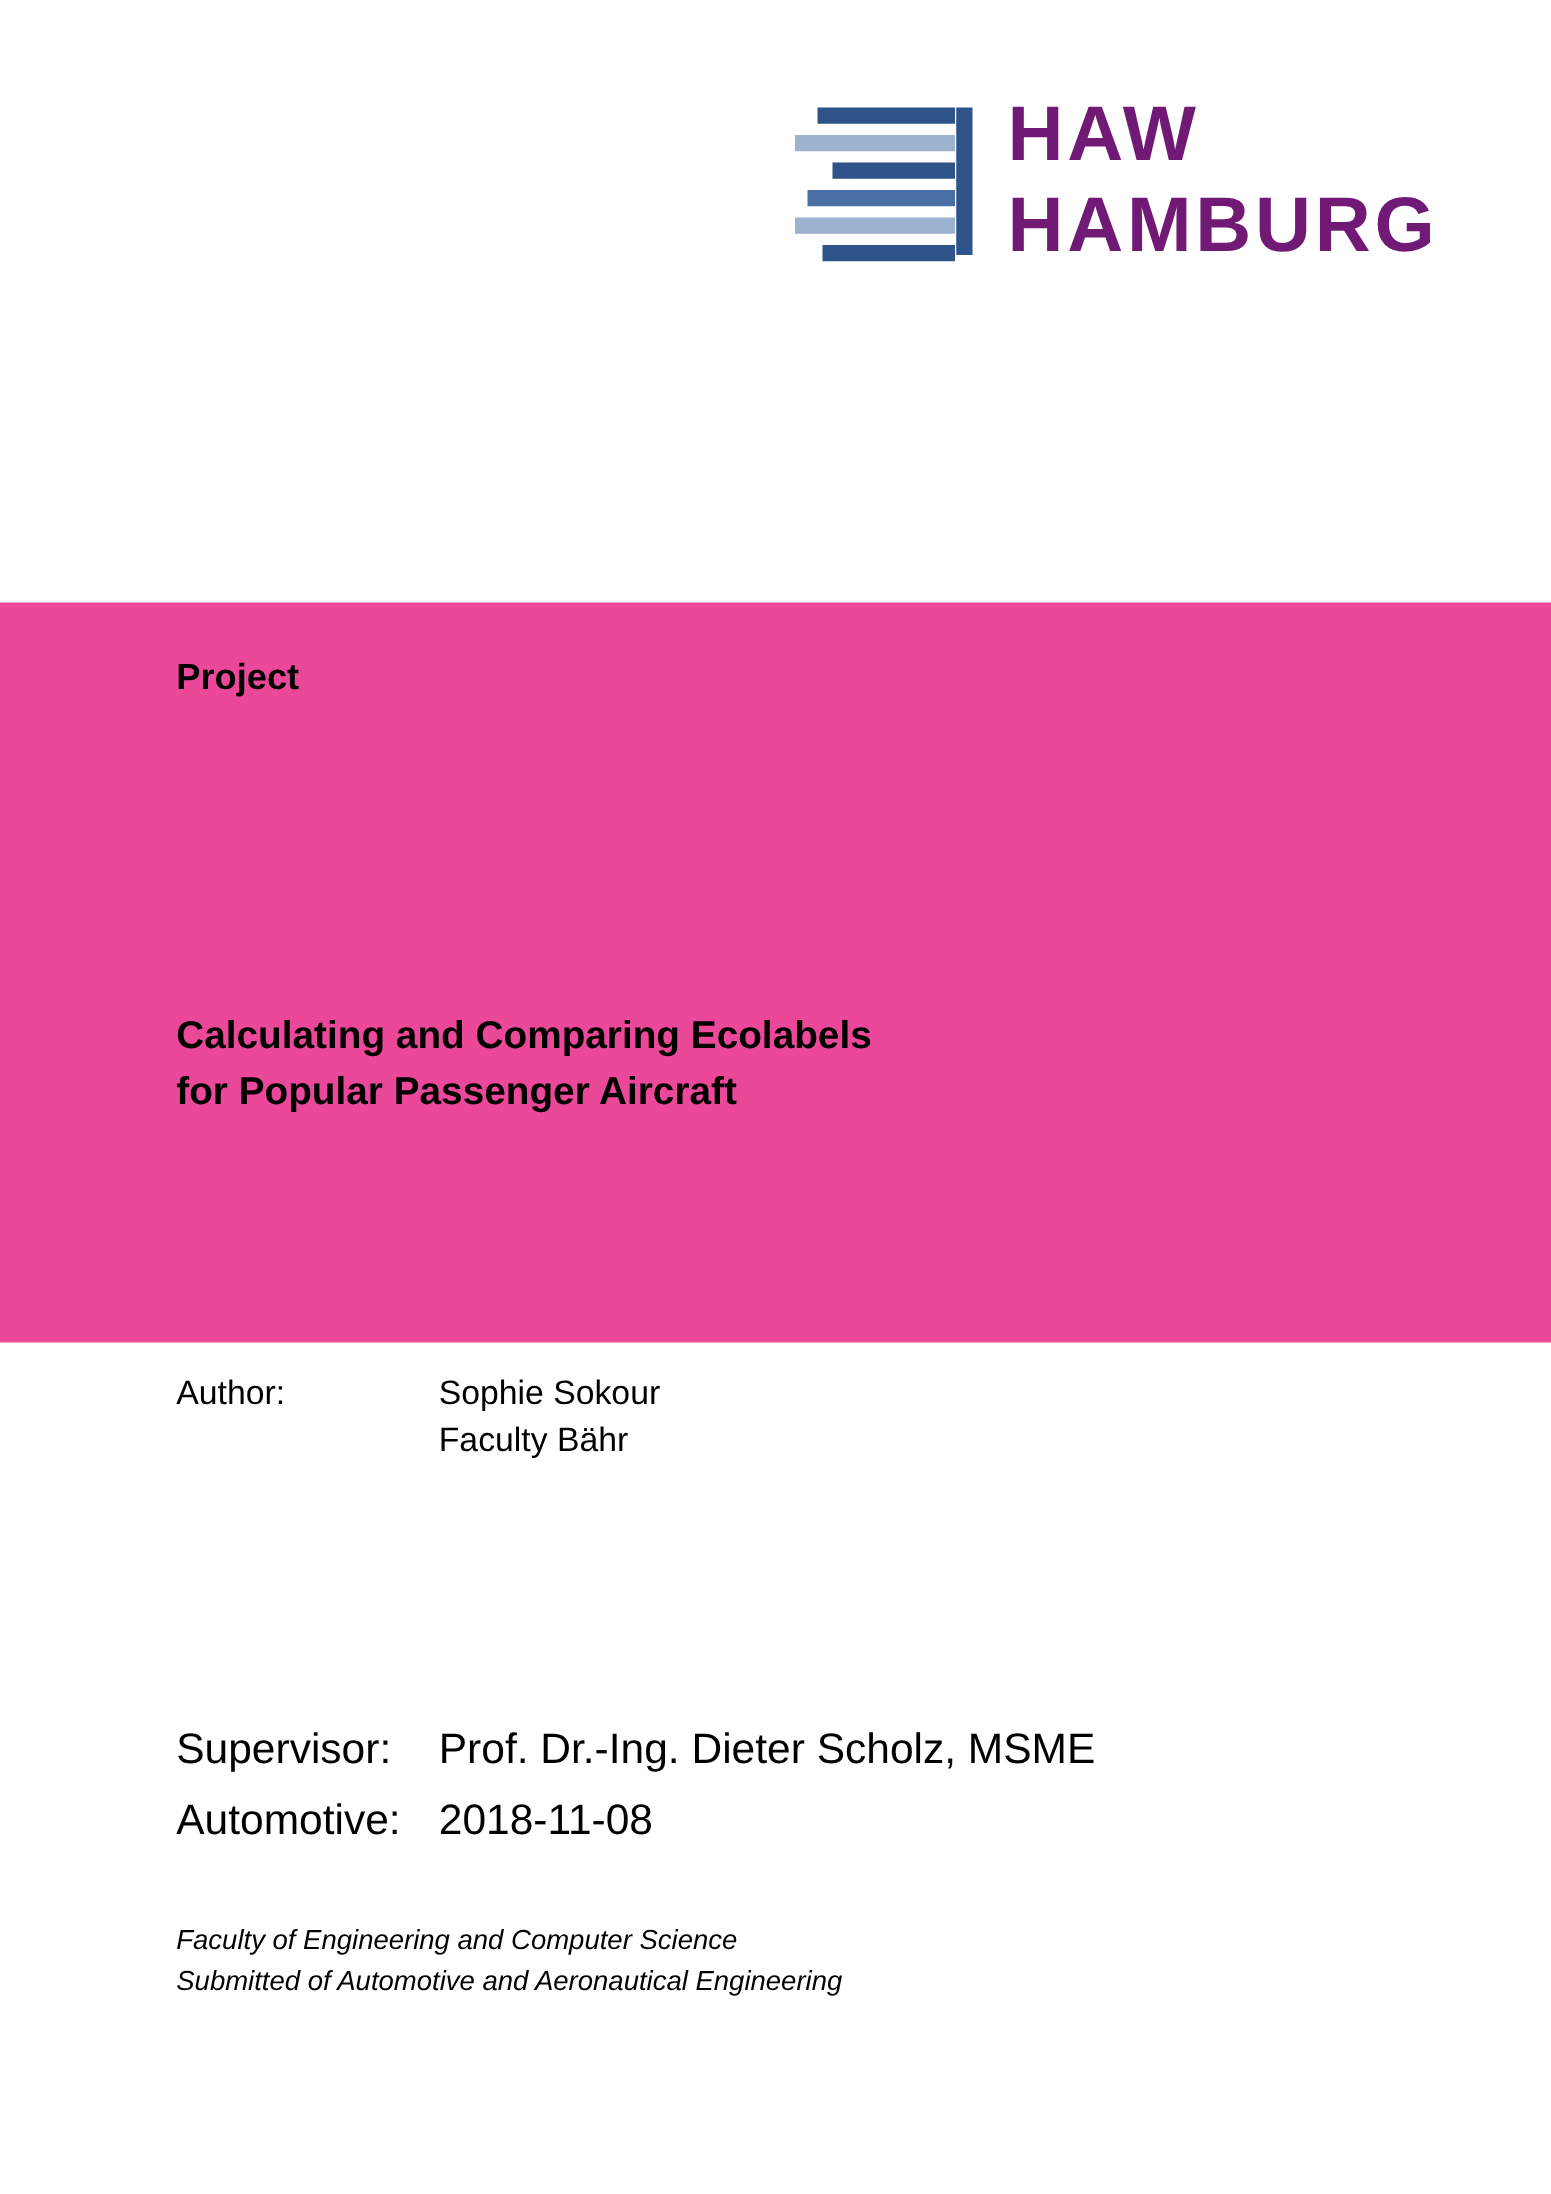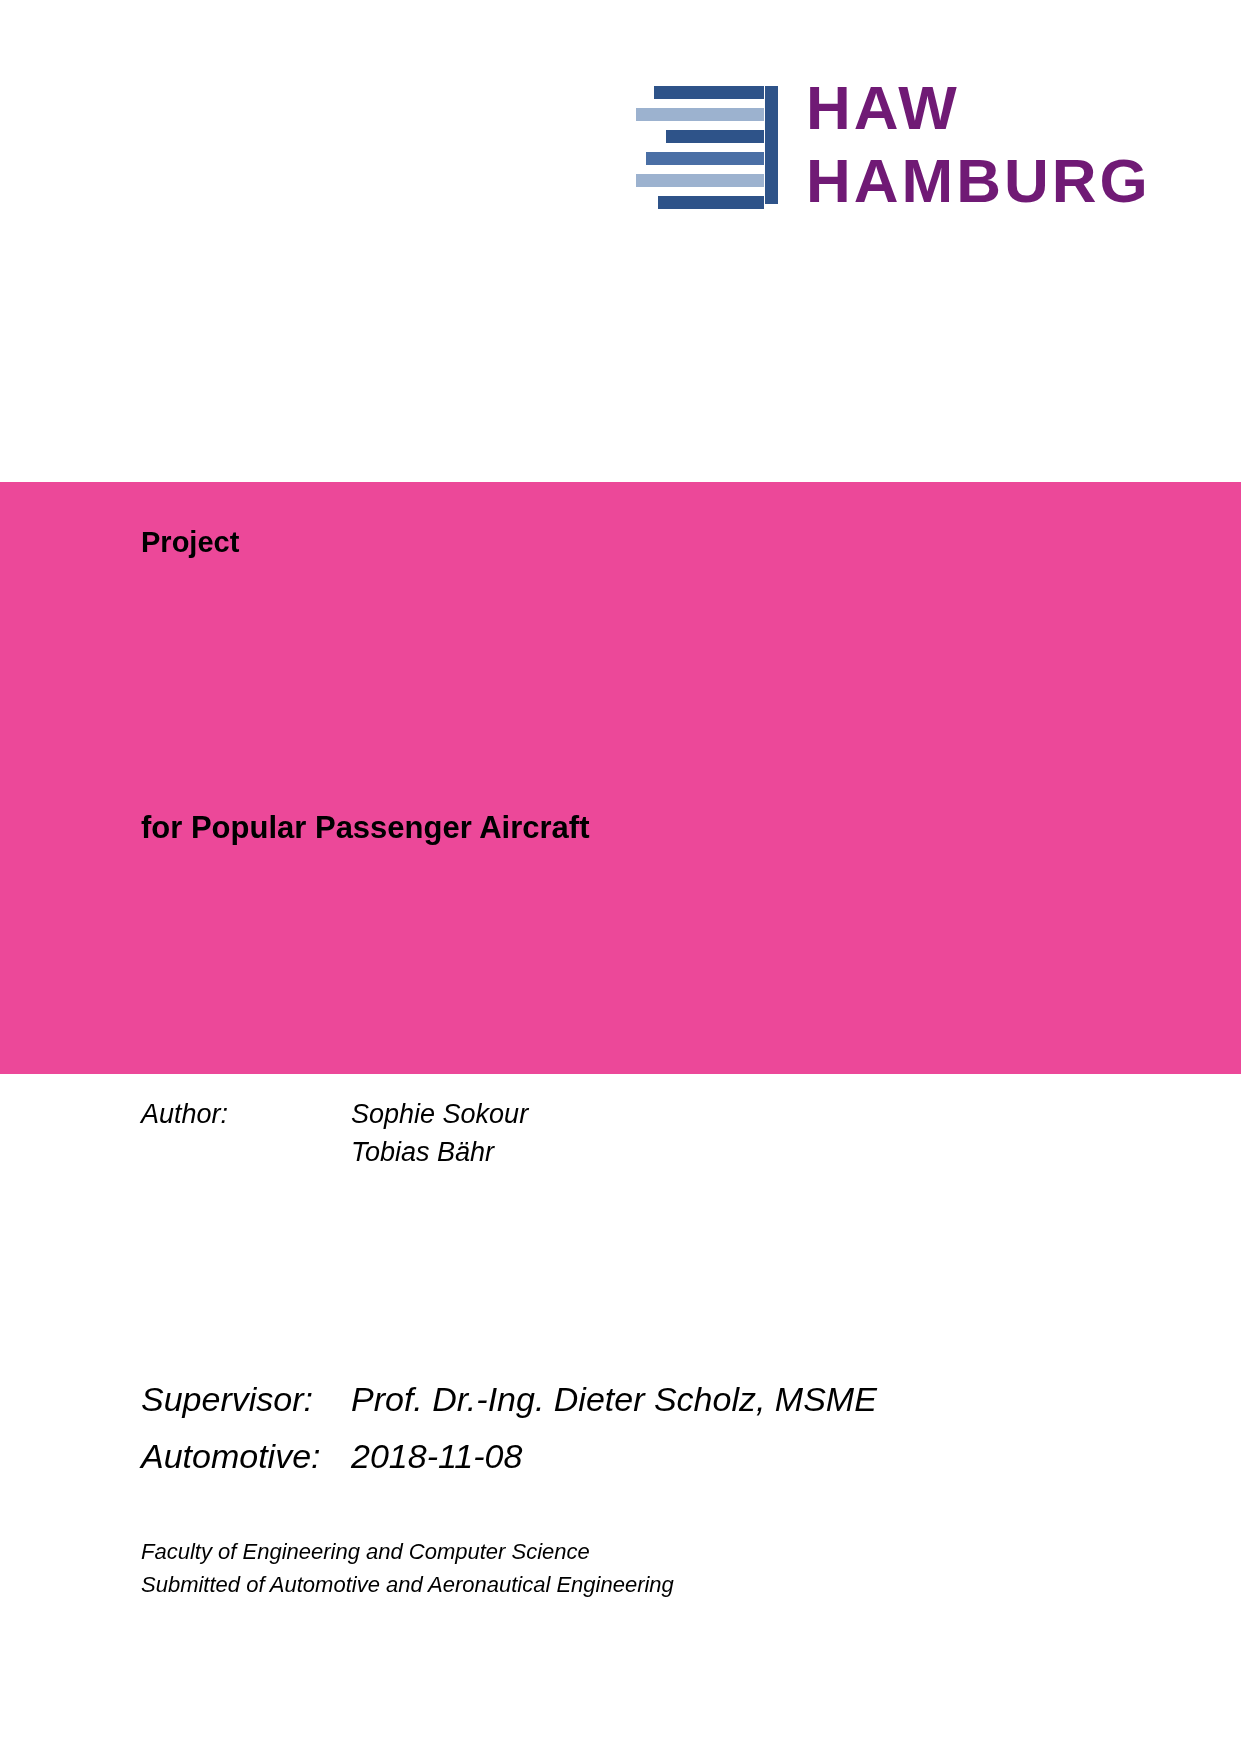--- a/index.html
+++ b/index.html
@@ -89,21 +89,20 @@
   .meta {
     position: absolute;
     left: 141px;
     top: 1101px;
     font-size: 27px;
     line-height: 1.0;
   }
   .meta-row {
     display: flex;
     margin-bottom: 11px;
-    font-style: italic;
   }
   .meta-label {
     width: 210px;
     flex: 0 0 auto;
   }
   .meta-value { flex: 1 1 auto; }
 
   .meta2 {
     position: absolute;
     left: 141px;
@@ -137,32 +136,33 @@
   </div>
   <div class="logo-text">
     <div>HAW</div>
     <div>HAMBURG</div>
   </div>
 </div>
 
 <div class="gray-band">
   <div class="band-kind">Project</div>
   <div class="band-title">
+    <div>Calculating and Comparing Ecolabels</div>
     <div>for Popular Passenger Aircraft</div>
   </div>
 </div>
 
 <div class="meta">
   <div class="meta-row">
     <div class="meta-label">Author:</div>
     <div class="meta-value">Sophie Sokour</div>
   </div>
   <div class="meta-row">
     <div class="meta-label"></div>
-    <div class="meta-value">Tobias Bähr</div>
+    <div class="meta-value">Faculty Bähr</div>
   </div>
 </div>
 
 <div class="meta2">
   <div class="meta-row">
     <div class="meta-label">Supervisor:</div>
     <div class="meta-value">Prof. Dr.-Ing. Dieter Scholz, MSME</div>
   </div>
   <div class="meta-row">
     <div class="meta-label">Automotive:</div>

